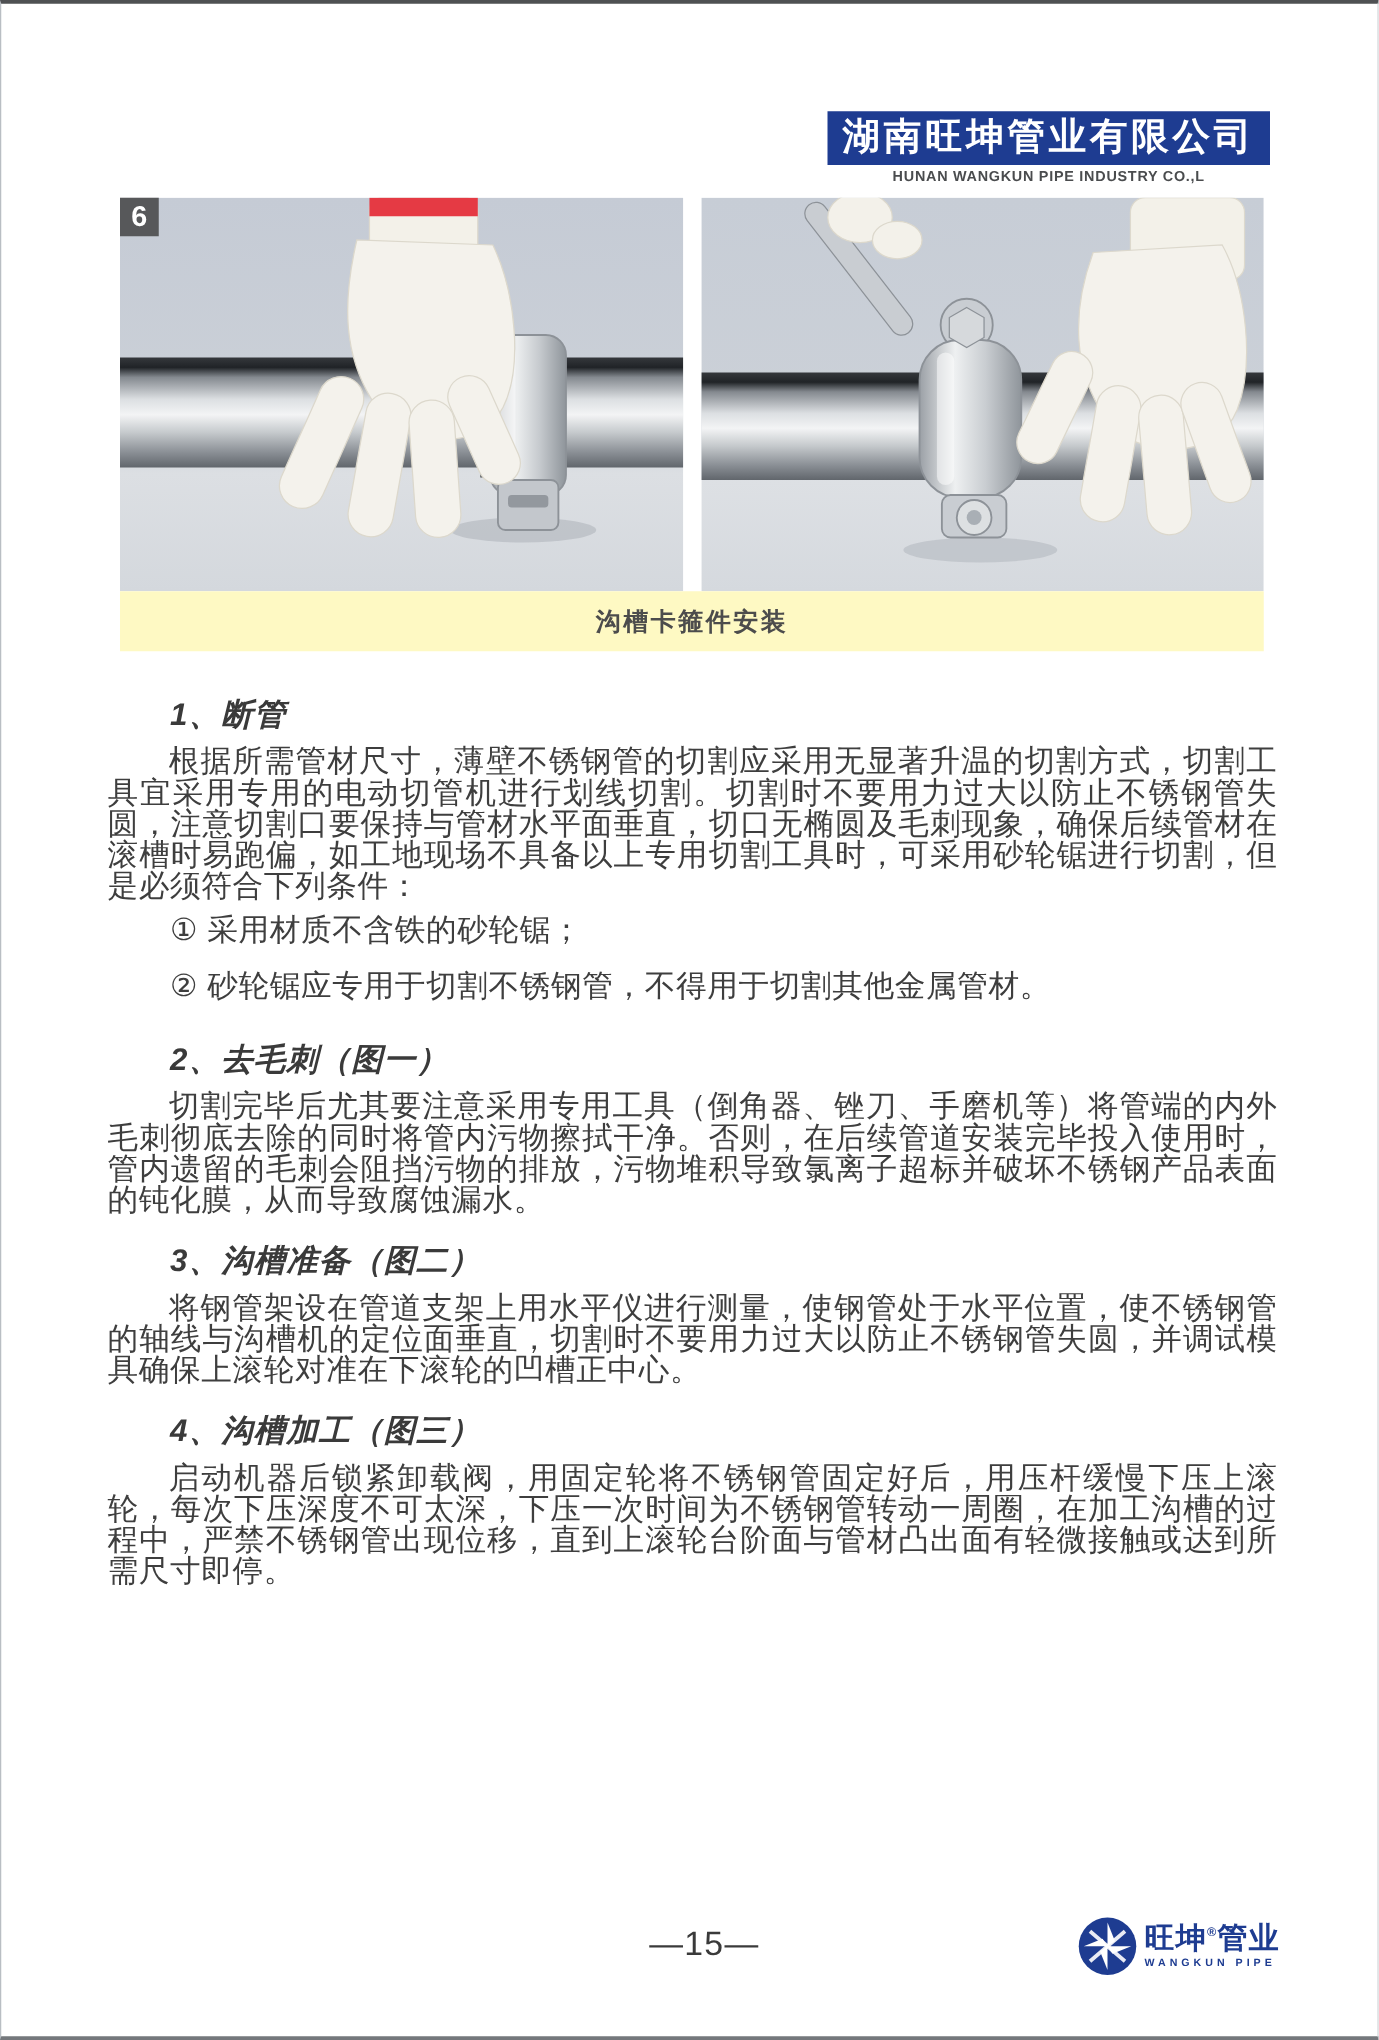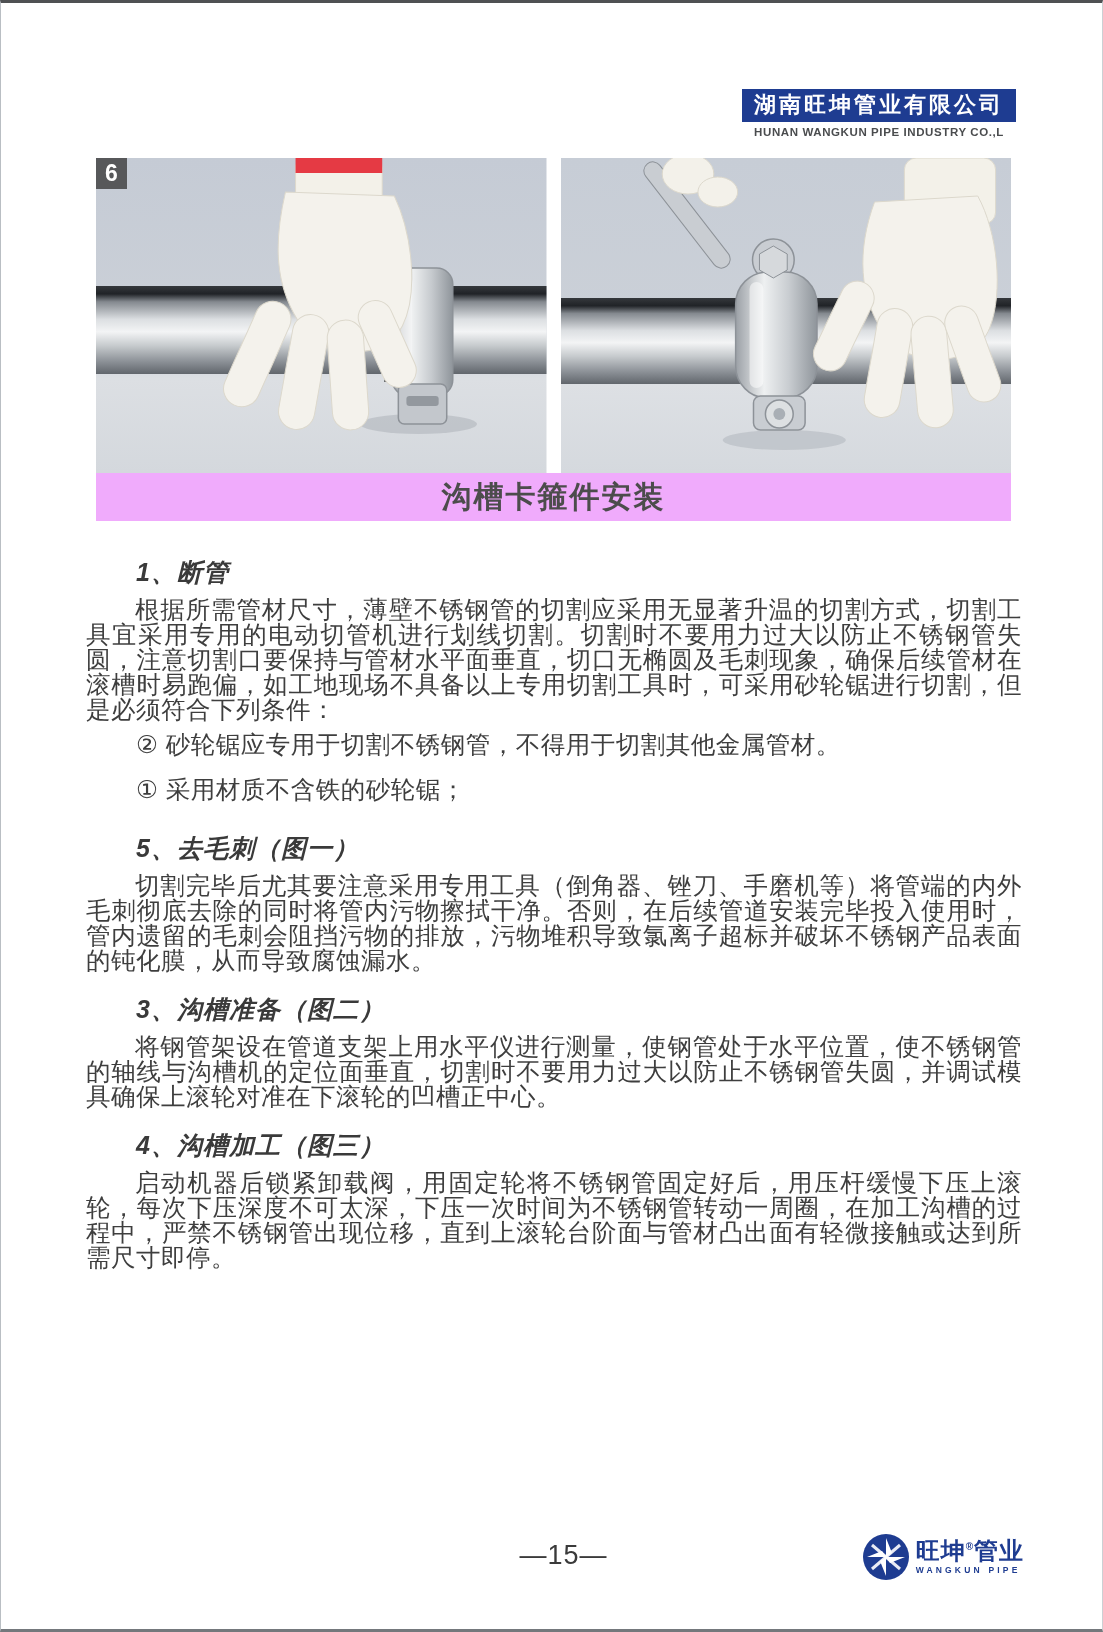--- a/index.html
+++ b/index.html
@@ -16,41 +16,41 @@
     border-left:1px solid #b9bec3;
     border-right:1px solid #ccd0d4;
     overflow:hidden;
   }
 
   
   .header { position:absolute; top:86px; right:86px; text-align:center; }
   .brand-box {
     display:inline-block; background:#1e3c91; color:#fff;
     font-family:"Liberation Serif","DejaVu Serif",serif;
-    font-size:22px; font-weight:bold; letter-spacing:3px;
+    font-size:30px; font-weight:bold; letter-spacing:3px;
     padding:3px 12px 4px 12px; line-height:1.2;
   }
   .brand-en {
     margin-top:4px; font-size:11.5px; color:#4a4c4e; letter-spacing:0.6px;
     font-weight:bold;
   }
 
   
   .figure { position:absolute; left:95px; top:155px; width:915px; }
   .photos { display:flex; gap:14px; height:315px; }
   .photo { position:relative; flex:1; overflow:hidden; }
   .photo svg { display:block; width:100%; height:100%; }
   .badge {
     position:absolute; left:0; top:0; width:31px; height:31px;
     background:#57585a; color:#fff; font-size:23px; font-weight:bold;
     display:flex; align-items:center; justify-content:center; z-index:2;
   }
   .caption-bar {
-    height:48px; background:#f0abfc; display:flex; align-items:center;
-    justify-content:center; font-size:30px; font-weight:bold; color:#4c4c4c;
+    height:48px; background:#fef9c3; display:flex; align-items:center;
+    justify-content:center; font-size:20px; font-weight:bold; color:#4c4c4c;
     letter-spacing:2px;
   }
 
   
   .doc-body { position:absolute; left:85px; top:548px; width:936px; }
   .section { margin-top:15px; }
   .section:first-child { margin-top:0; }
   .sec-heading {
     font-size:25px; font-weight:bold; color:#3a3a3a;
     text-indent:50px; line-height:42px; margin-bottom:4px; letter-spacing:1px;font-style:italic;
@@ -196,26 +196,26 @@
     </div>
 
     <div class="caption-bar">沟槽卡箍件安装</div>
   </div>
 
   <div class="doc-body">
 
     <div class="section">
       <div class="sec-heading">1、断管</div>
       <div class="sec-para">根据所需管材尺寸，薄壁不锈钢管的切割应采用无显著升温的切割方式，切割工具宜采用专用的电动切管机进行划线切割。切割时不要用力过大以防止不锈钢管失圆，注意切割口要保持与管材水平面垂直，切口无椭圆及毛刺现象，确保后续管材在滚槽时易跑偏，如工地现场不具备以上专用切割工具时，可采用砂轮锯进行切割，但是必须符合下列条件：</div>
+      <div class="sec-item">① 采用材质不含铁的砂轮锯；</div>
       <div class="sec-item">② 砂轮锯应专用于切割不锈钢管，不得用于切割其他金属管材。</div>
-      <div class="sec-item">① 采用材质不含铁的砂轮锯；</div>
-    </div>
-
-    <div class="section">
-      <div class="sec-heading">5、去毛刺（图一）</div>
+    </div>
+
+    <div class="section">
+      <div class="sec-heading">2、去毛刺（图一）</div>
       <div class="sec-para">切割完毕后尤其要注意采用专用工具（倒角器、锉刀、手磨机等）将管端的内外毛刺彻底去除的同时将管内污物擦拭干净。否则，在后续管道安装完毕投入使用时，管内遗留的毛刺会阻挡污物的排放，污物堆积导致氯离子超标并破坏不锈钢产品表面的钝化膜，从而导致腐蚀漏水。</div>
     </div>
 
     <div class="section">
       <div class="sec-heading">3、沟槽准备（图二）</div>
       <div class="sec-para">将钢管架设在管道支架上用水平仪进行测量，使钢管处于水平位置，使不锈钢管的轴线与沟槽机的定位面垂直，切割时不要用力过大以防止不锈钢管失圆，并调试模具确保上滚轮对准在下滚轮的凹槽正中心。</div>
     </div>
 
     <div class="section">
       <div class="sec-heading">4、沟槽加工（图三）</div>

